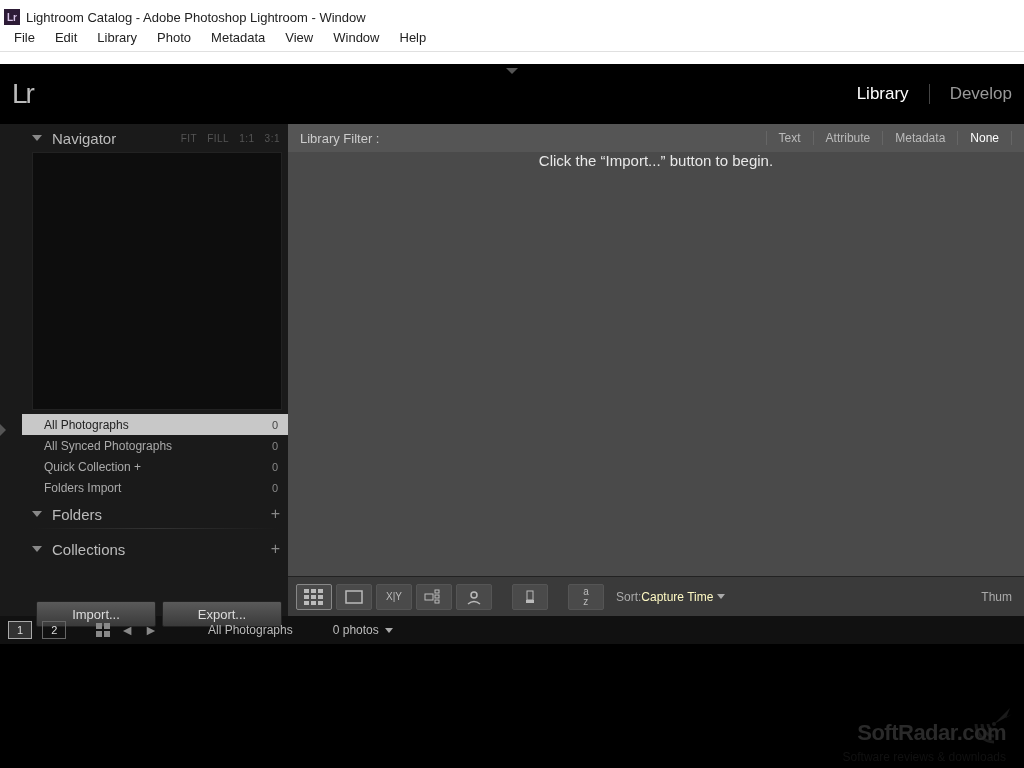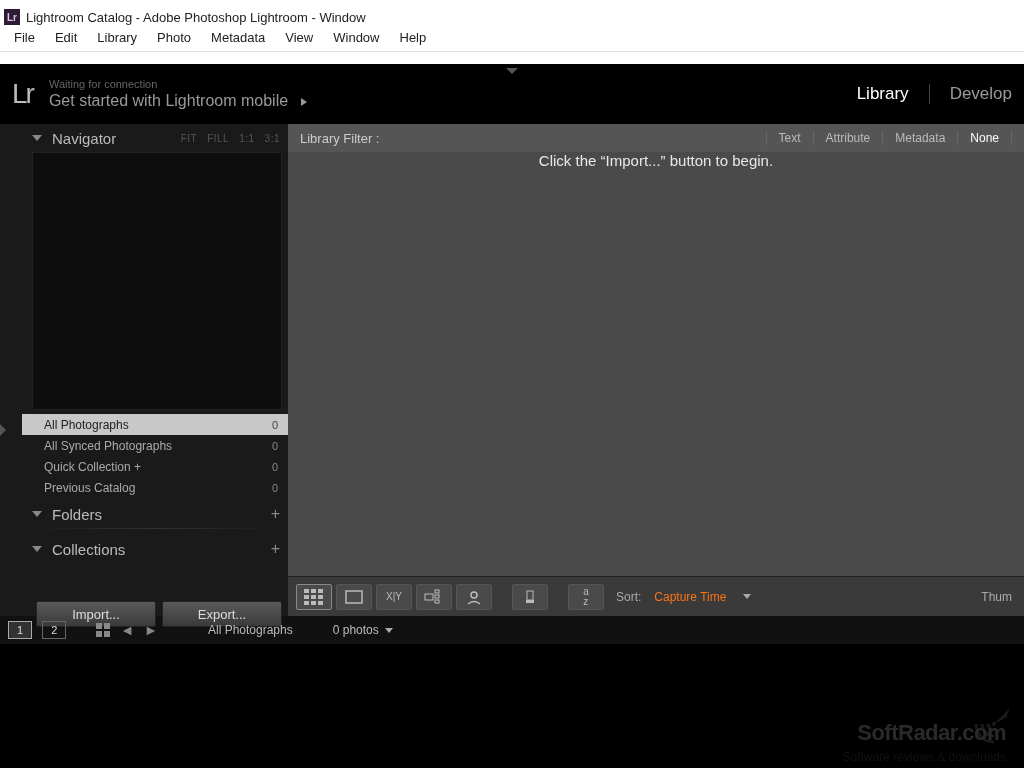--- a/index.html
+++ b/index.html
@@ -43,22 +43,22 @@
 .filter-opts { display: flex; align-items: center; gap: 0; }
 .filt { color: #bbb; font-size: 12px; padding: 0 12px; cursor: pointer; border-right: 1px solid #666; }
 .filt:first-child { border-left: 1px solid #666; }
 .filt.active { color: #fff; }
 .grid-empty { flex: 1; display: flex; align-items: flex-start; justify-content: center; color: #e8e8e8; font-size: 15px; }
 .toolbar { height: 40px; background: #3a3a3a; display: flex; align-items: center; padding: 0 8px; gap: 4px; border-top: 1px solid #222; }
 .tool { width: 36px; height: 26px; border: 1px solid #555; background: #4a4a4a; display: flex; align-items: center; justify-content: center; color: #bbb; cursor: pointer; border-radius: 2px; font-size: 11px; }
 .tool.active { border-color: #888; }
 .tool svg { width: 20px; height: 16px; fill: #bbb; }
 .tool-sep { width: 12px; }
-.sort-area { display: flex; align-items: center; gap: 13px; color: #aaa; font-size: 12px; margin-left: 8px; }
-.sort-val { color: #f97316; }
+.sort-area { display: flex; align-items: center; gap: 0; color: #aaa; font-size: 12px; margin-left: 8px; }
+.sort-val { color: #fef9c3; }
 .smalltri { display:inline-block; width:0; height:0; border-left:4px solid transparent; border-right:4px solid transparent; border-top:5px solid #aaa; margin-left: 4px;}
 .thumb-label { margin-left: auto; color: #aaa; font-size: 12px; padding-right: 4px; }
 .status-bar { height: 28px; background: #111; display: flex; align-items: center; padding: 0 8px; gap: 10px; color: #bbb; font-size: 12px; }
 .screen-btn { height: 18px; padding: 0 8px; border: 1px solid #666; color: #ddd; font-size: 11px; line-height: 16px; cursor: pointer; }
 .screen-btn.active { background: #333; border-color: #aaa; }
 .sgrid { width:14px; height:14px; display:inline-block; }
 .arrow { color:#888; font-size:14px; cursor:pointer; }
 .status-sep { width: 30px; }
 .photo-count { display: flex; align-items: center; font-weight: 500; justify-content: center; }
 .filmstrip { height: 62px; background: #000; }
@@ -85,27 +85,20 @@
   <div class="menu-item">Window</div>
   <div class="menu-item">Help</div>
 </div>
 
 <div class="app-chrome">
   <div class="top-handle"></div>
 
   <div class="brand-bar">
     <div class="brand-left">
       <div class="lr-logo">Lr</div>
-      <div>
-        <div class="connection-text">Waiting for connection</div>
-        <div class="getstarted">
-          <span>Get started with Lightroom mobile</span>
-          <span class="getstarted-arrow"></span>
-        </div>
-      </div>
     </div>
     <div class="modules">
       <div class="module-tab active">Library</div>
       <div class="module-sep"></div>
       <div class="module-tab">Develop</div>
     </div>
   </div>
 
   <div class="work-area">
     <div class="left-handle"></div>
@@ -132,21 +125,21 @@
         </div>
         <div class="catalog-row">
           <span>All Synced Photographs</span>
           <span class="count">0</span>
         </div>
         <div class="catalog-row">
           <span>Quick Collection  +</span>
           <span class="count">0</span>
         </div>
         <div class="catalog-row">
-          <span>Previous Catalog</span>
+          <span>Folders Import</span>
           <span class="count">0</span>
         </div>
       </div>
 
       <div class="panel-header" style="margin-top:2px">
         <span class="disclose"></span>
         <span>Folders</span>
         <span class="plus-right">+</span>
       </div>
       <div class="divider"></div>

